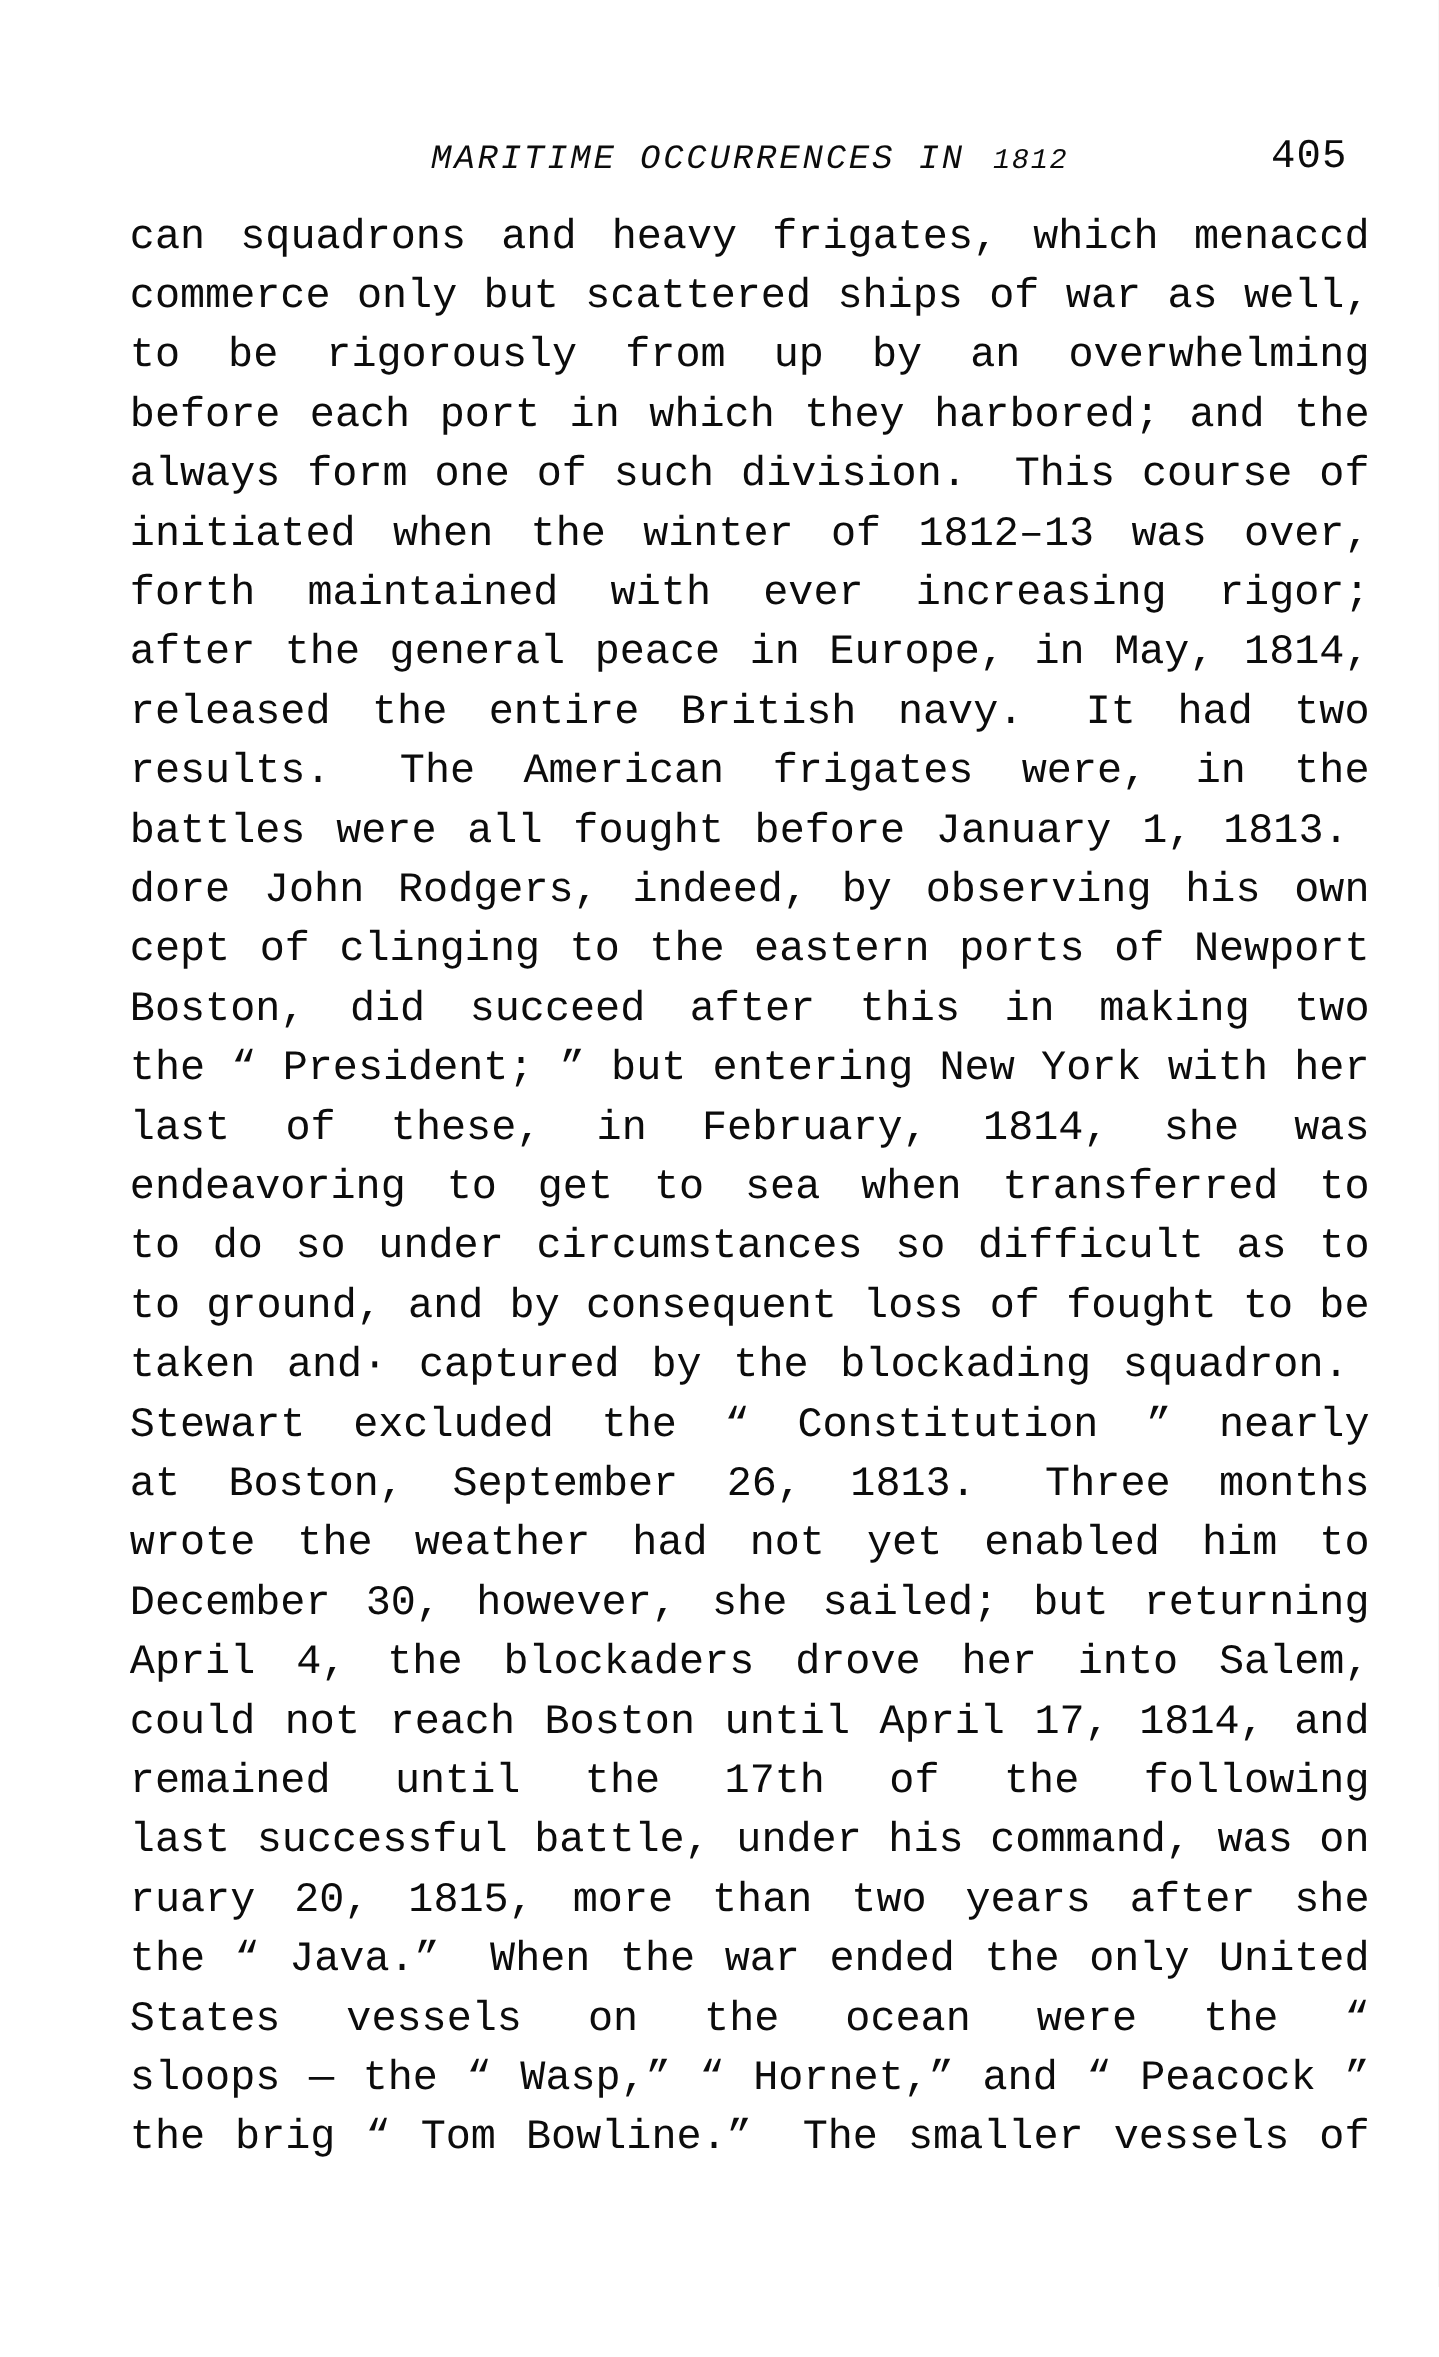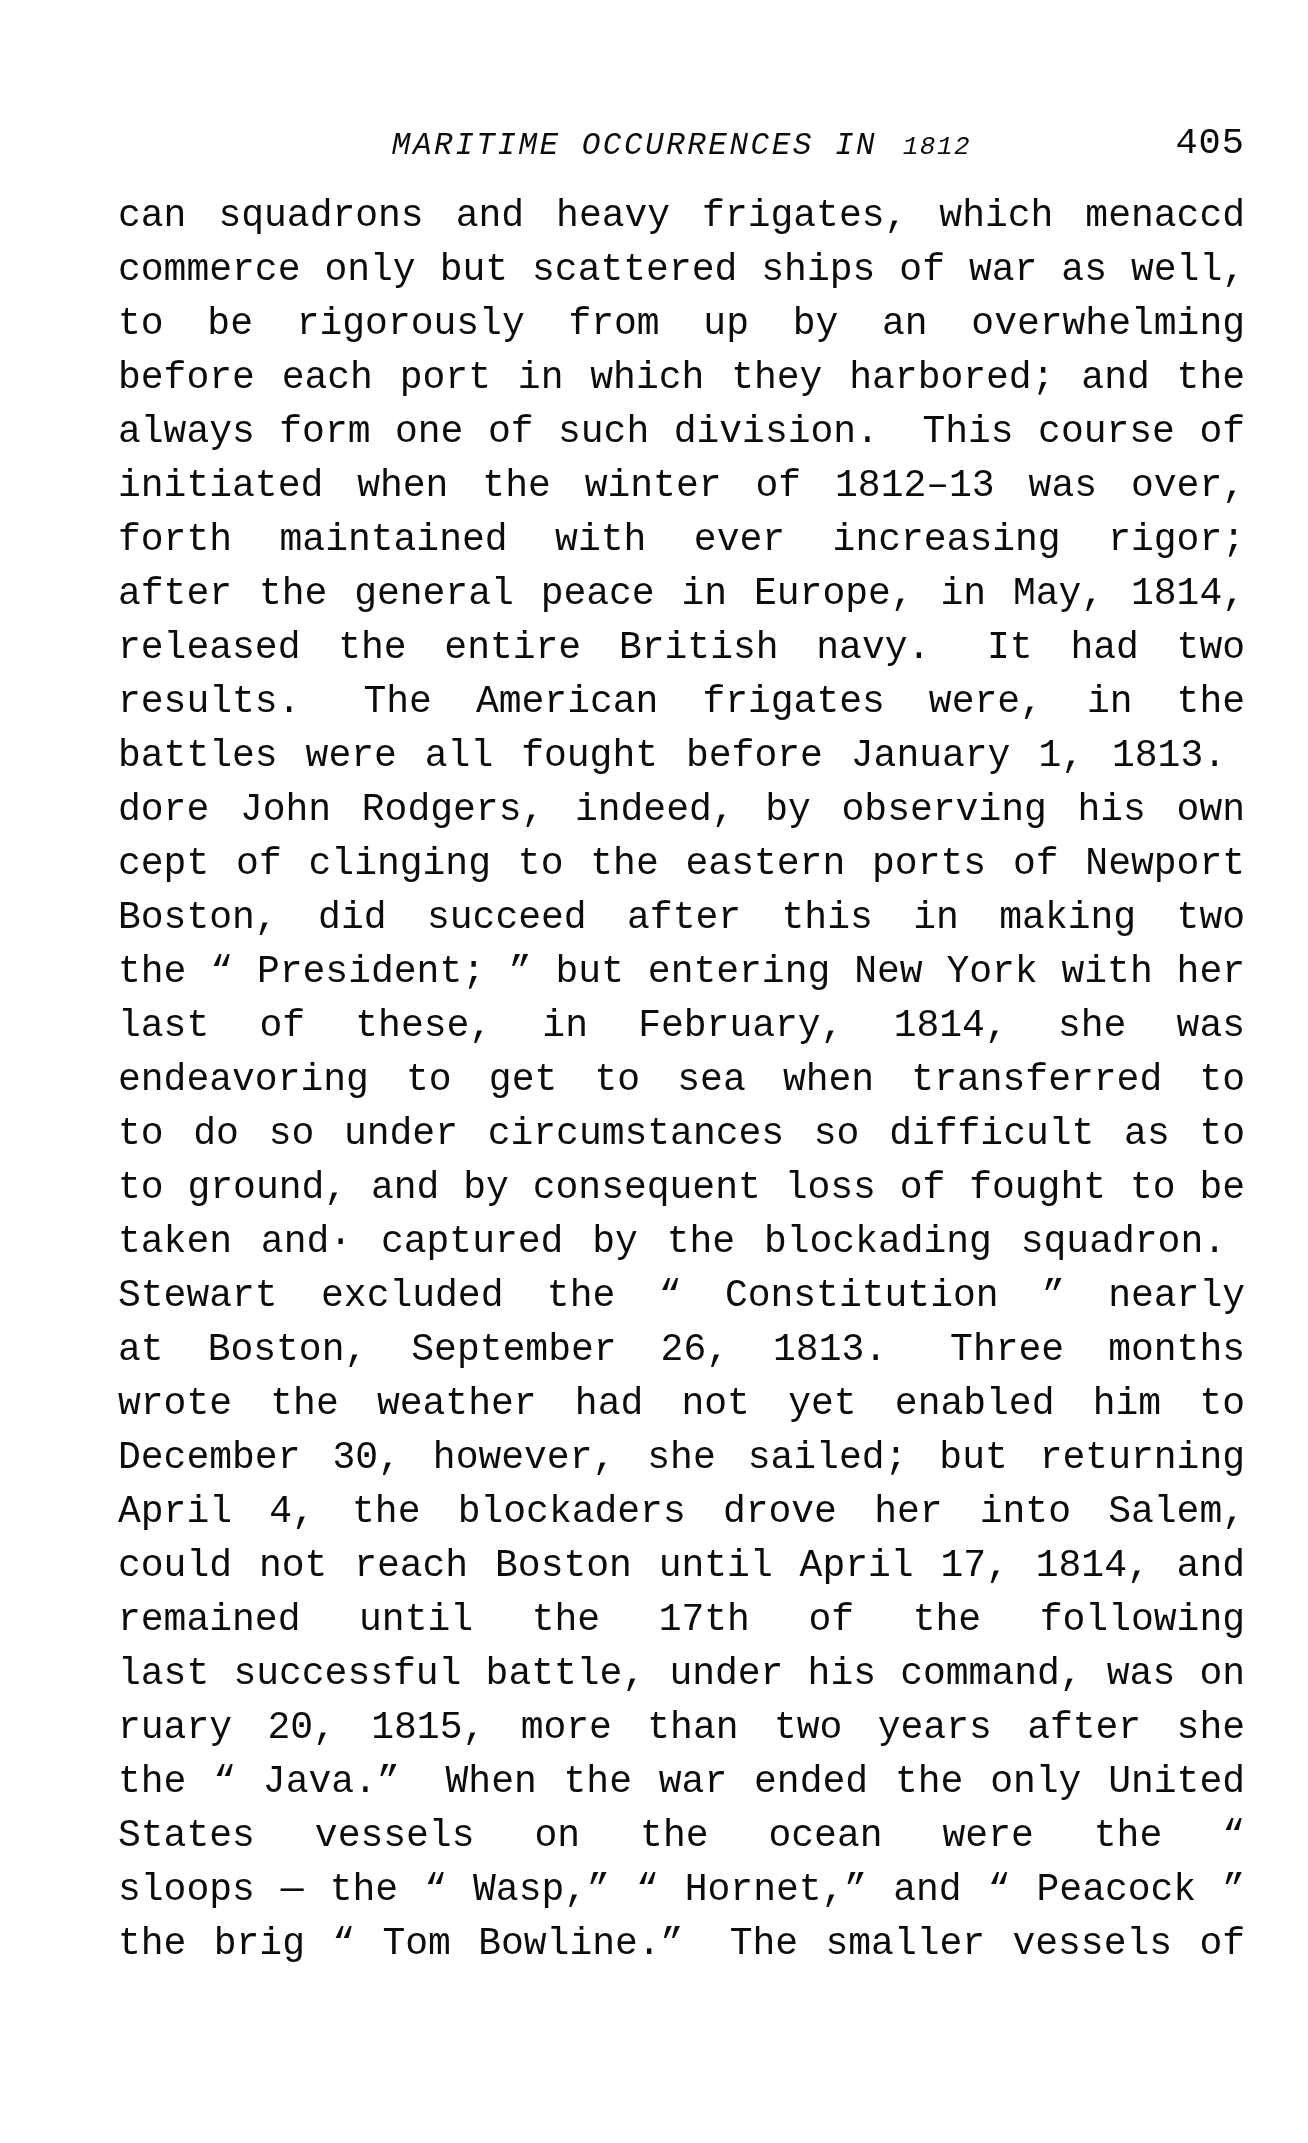--- a/index.html
+++ b/index.html
@@ -29,21 +29,21 @@
     font-size:31px;
     letter-spacing:2.5px;
     white-space:nowrap;
   }
   .title-year {
     font-size:26px;
     letter-spacing:1.5px;
   }
   .pagenum {
     position:absolute;
-    right:0;
+    right:20px;
     top:-2px;
     font-size:37px;
     letter-spacing:1px;
   }
   .body {
     position:absolute;
     left:118px;
     top:154px;
     width:1127px;
     font-size:38px;

